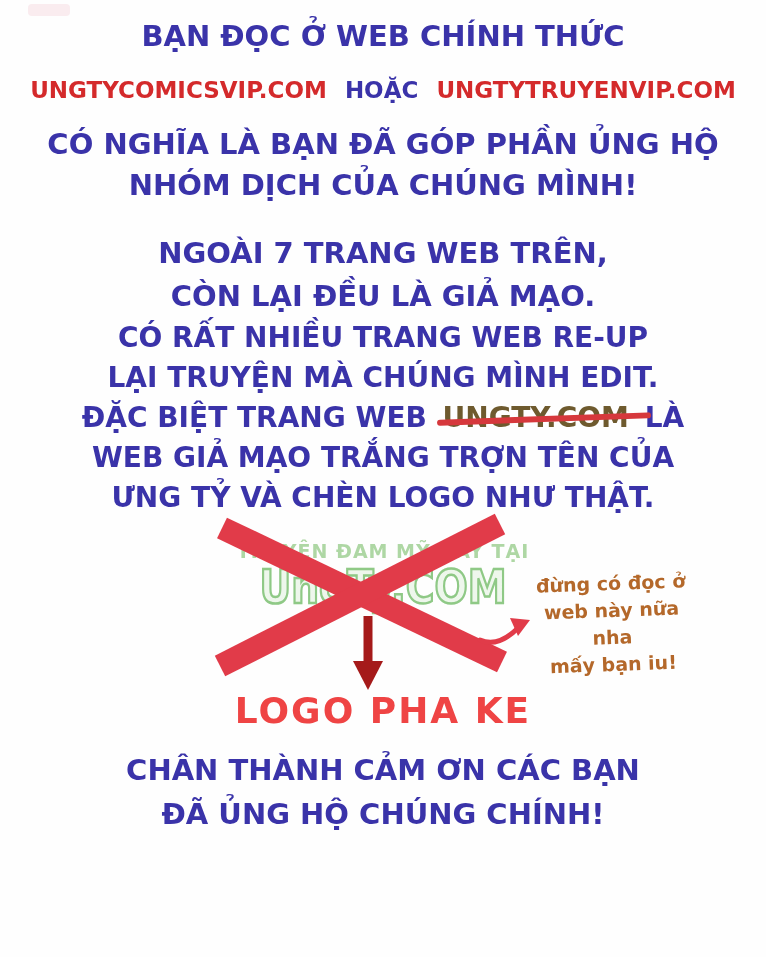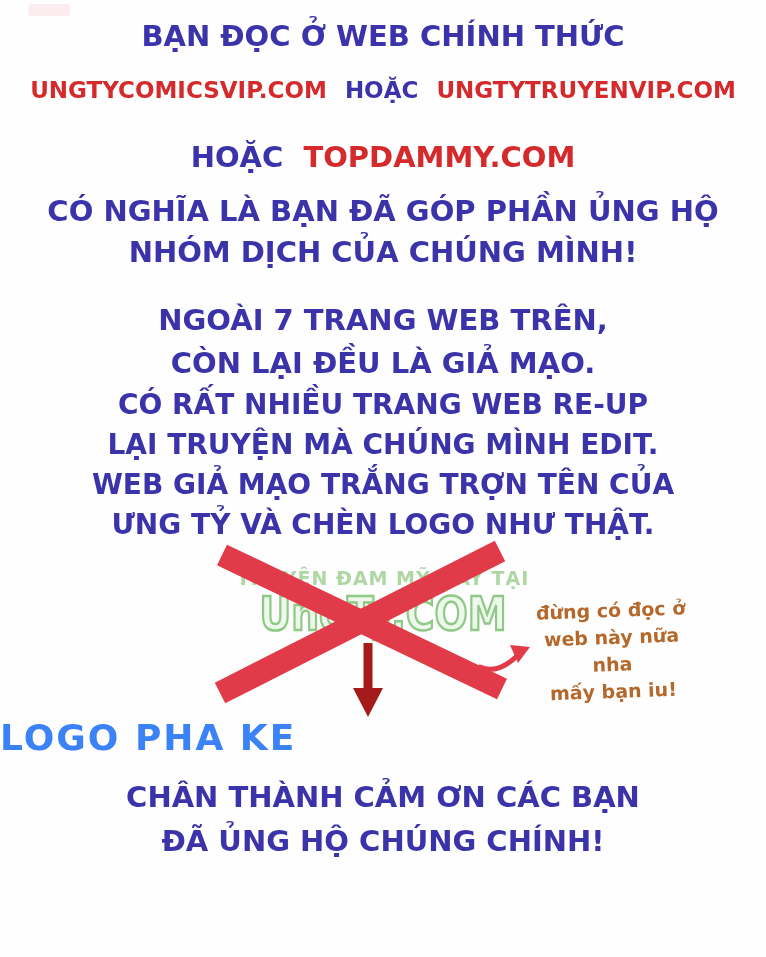--- a/index.html
+++ b/index.html
@@ -83,23 +83,24 @@
     font-size: 19px;
     line-height: 1.42;
     color: #b4682a;
     transform: rotate(-2deg);
   }
   .logo-caption {
     position: absolute;
     left: 0;
     right: 0;
     top: 170px;
+    text-align: center;
     font-size: 36px;
     letter-spacing: 2px;
-    color: #3b82f6;
+    color: #ef4444;
     white-space: nowrap;
   }
 
   .thanks { }
   .thanks .line { font-size: 29px; line-height: 44px; }
 
   .smudge {
     position: absolute;
     left: 28px;
     top: 4px;
@@ -115,36 +116,37 @@
 <div class="page">
   <div class="smudge"></div>
 
   <div class="notice">
     <div class="line blue fs30">BẠN ĐỌC Ở WEB CHÍNH THỨC</div>
     <div class="line fs24">
       <span class="seg red">UNGTYCOMICSVIP.COM</span>
       <span class="seg blue">HOẶC</span>
       <span class="seg red">UNGTYTRUYENVIP.COM</span>
     </div>
-    <div class="line fs30">
-      <span class="seg blue">HOẶC</span>
-      <span class="seg red">TOPDAMMY.COM</span>
-    </div>
     <div class="line blue fs30">CÓ NGHĨA LÀ BẠN ĐÃ GÓP PHẦN ỦNG HỘ</div>
     <div class="line blue fs30">NHÓM DỊCH CỦA CHÚNG MÌNH!</div>
   </div>
 
   <div class="warning">
     <div class="line blue">NGOÀI 7 TRANG WEB TRÊN,</div>
     <div class="line blue">CÒN LẠI ĐỀU LÀ GIẢ MẠO.</div>
   </div>
 
   <div class="reup">
     <div class="line blue">CÓ RẤT NHIỀU TRANG WEB RE-UP</div>
     <div class="line blue">LẠI TRUYỆN MÀ CHÚNG MÌNH EDIT.</div>
+    <div class="line blue">
+      <span>ĐẶC BIỆT TRANG WEB</span>
+      <span class="strike">UNGTY.COM</span>
+      <span>LÀ</span>
+    </div>
     <div class="line blue">WEB GIẢ MẠO TRẮNG TRỢN TÊN CỦA</div>
     <div class="line blue">ƯNG TỶ VÀ CHÈN LOGO NHƯ THẬT.</div>
   </div>
 
   <div class="logo-area">
     <div class="logo-tagline">TRUYỆN ĐAM MỸ HAY TẠI</div>
     <div class="logo-site">UngTy.COM</div>
 
     <svg class="x-cross" width="320" height="168" viewBox="0 0 320 168">
       <line x1="20" y1="16" x2="300" y2="150" stroke="#e13b49" stroke-width="23"></line>

